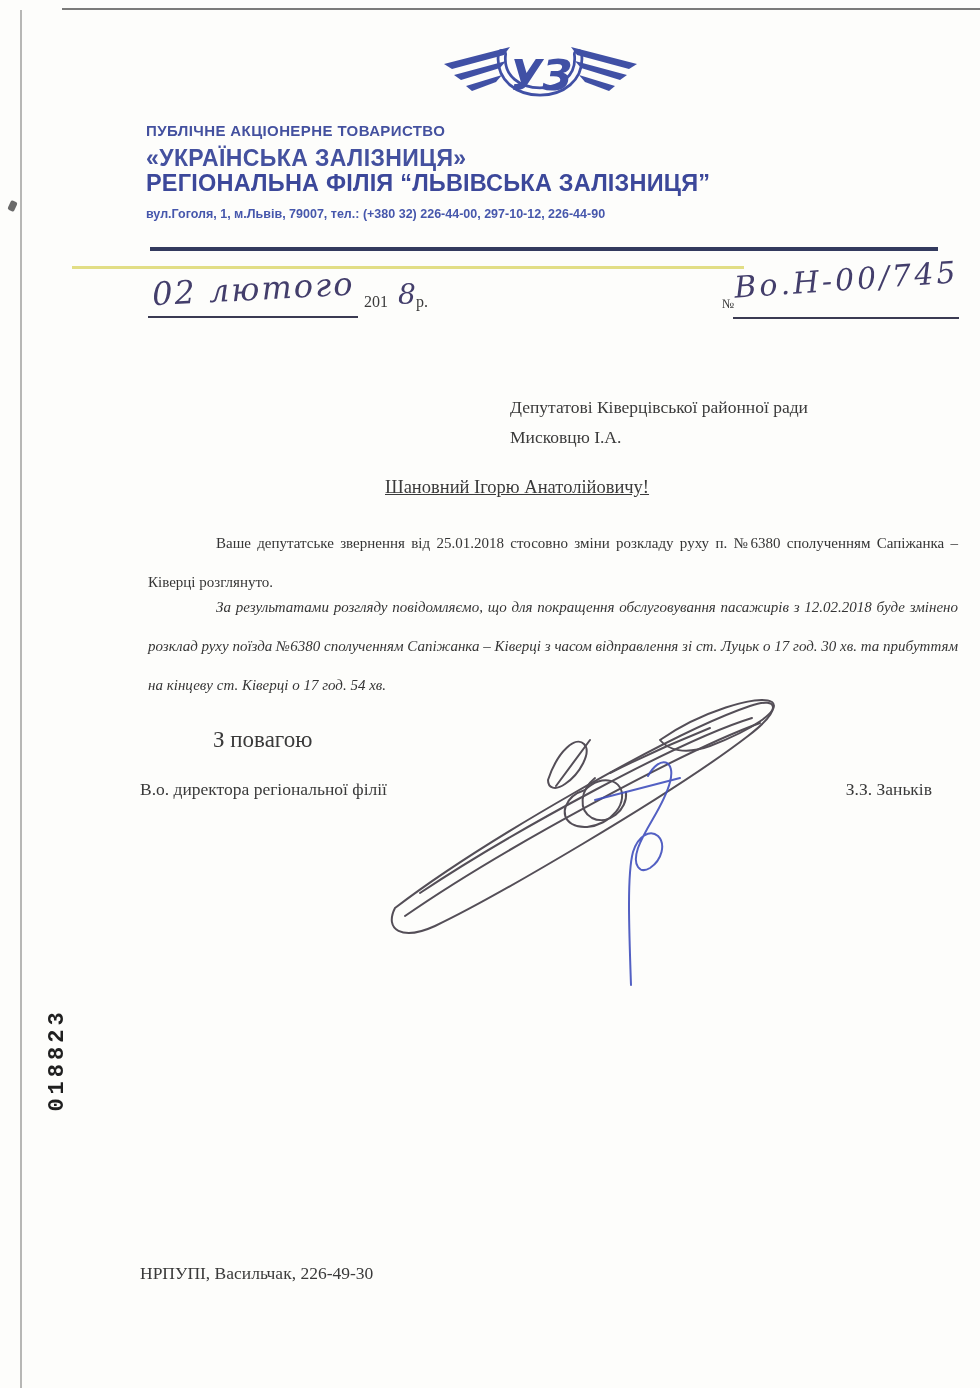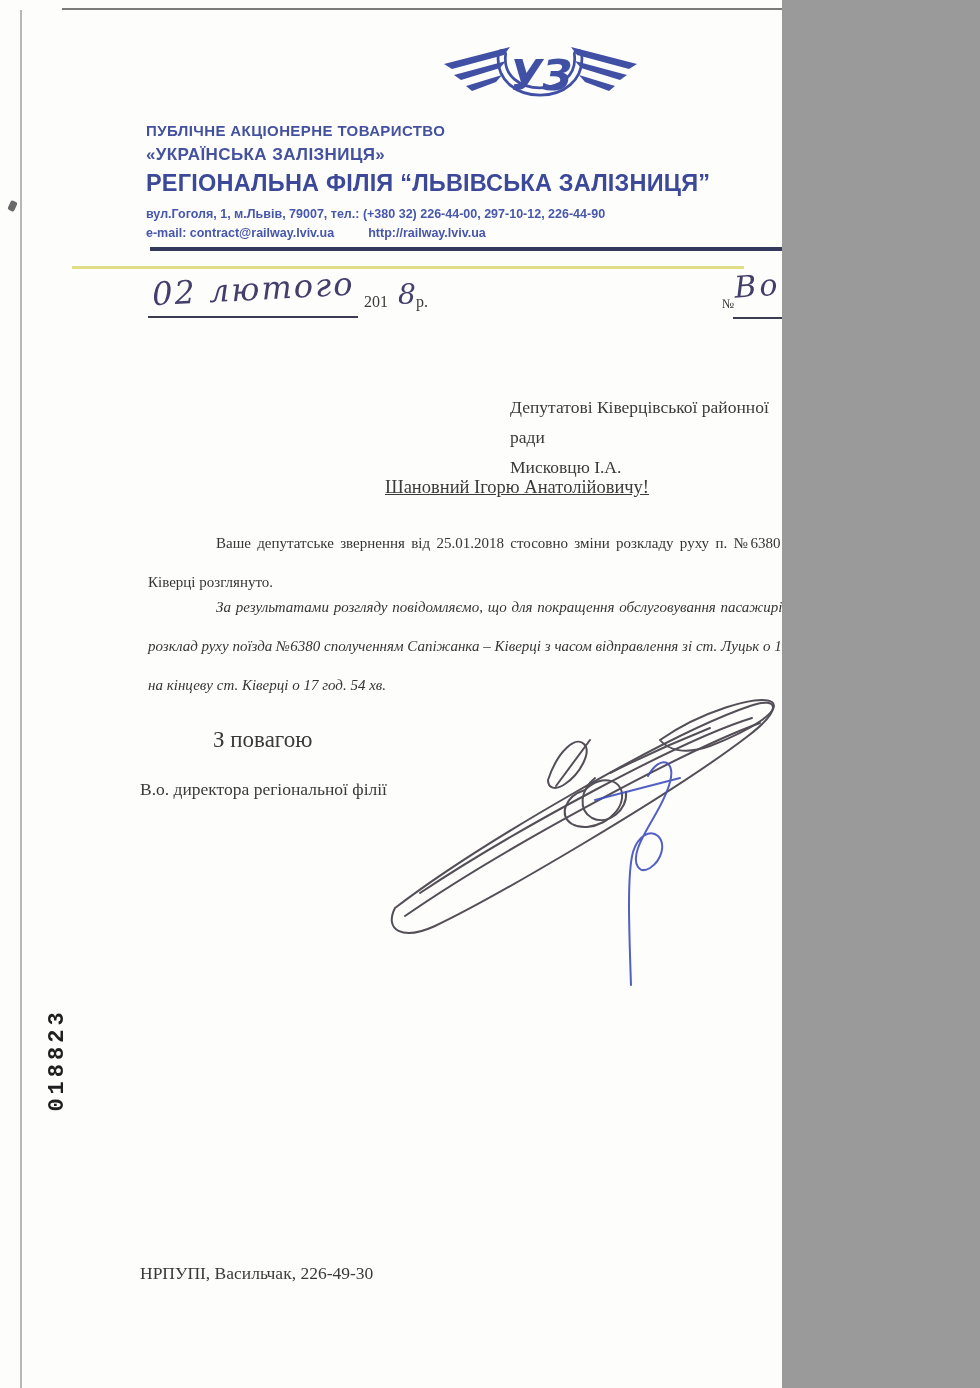--- a/index.html
+++ b/index.html
@@ -1,31 +1,31 @@
 <!DOCTYPE html>
 <html><head>
 <meta charset="utf-8">
 <style>
   html,body { margin:0; padding:0; background:#9a9a9a; }
   .page {
-    position:relative; width:782px; height:1388px;
+    position:relative; width:980px; height:1388px;
     background:#fdfdfb; overflow:hidden;
     font-family:"Liberation Serif", serif; color:#333;
   }
   
   .scan-top-line { position:absolute; left:62px; top:8px; width:918px; height:2px; background:#4f4f4f; opacity:.75; }
   .scan-left-line { position:absolute; left:20px; top:10px; width:2px; height:1378px; background:#b7b7b5; }
   .scan-speck { position:absolute; left:9px; top:201px; width:7px; height:10px; background:#6a6a6a; border-radius:2px; transform:rotate(25deg); }
 
   
   .logo-wrap { position:absolute; left:438px; top:36px; width:205px; height:84px; }
   .hdr { position:absolute; left:146px; width:800px; text-align:left; color:#44519f;
          font-family:"Liberation Sans", sans-serif; font-weight:bold; }
   .hdr-type   { top:122px; font-size:15px; letter-spacing:.4px; }
-  .hdr-name   { top:145px; font-size:17px; letter-spacing:.4px; }
+  .hdr-name   { top:145px; font-size:23px; letter-spacing:.4px; }
   .hdr-branch { top:170px; font-size:23.5px; color:#3c489a; letter-spacing:.2px; }
   .hdr-addr   { top:207px; font-size:12.5px; color:#4657ac; }
   .hdr-mail   { top:226px; font-size:12.5px; color:#4657ac; }
   .hdr-mail .gap { display:inline-block; width:34px; }
   .rule-navy  { position:absolute; left:150px; top:247px; width:788px; height:4px; background:#333a5e; }
   .rule-yellow{ position:absolute; left:72px; top:266px; width:672px; height:3px; background:#e2de85; }
 
   
   .handwriting { font-style:italic; color:#433e6b; font-family:"DejaVu Serif", serif; }
   .ref-date-hw { position:absolute; left:152px; top:270px; font-size:32px; transform:rotate(-3deg); letter-spacing:2px; }
@@ -87,23 +87,20 @@
         <path d="M177,50 L141,39 L147,46 L171,55 Z"></path>
       </g>
       <text x="103" y="54" text-anchor="middle" font-family="DejaVu Sans, sans-serif" font-size="42" font-weight="bold" font-style="italic" fill="#4050a5">УЗ</text>
     </svg>
   </div>
 
   <div class="hdr hdr-type">ПУБЛІЧНЕ АКЦІОНЕРНЕ ТОВАРИСТВО</div>
   <div class="hdr hdr-name">«УКРАЇНСЬКА ЗАЛІЗНИЦЯ»</div>
   <div class="hdr hdr-branch">РЕГІОНАЛЬНА ФІЛІЯ “ЛЬВІВСЬКА ЗАЛІЗНИЦЯ”</div>
   <div class="hdr hdr-addr">вул.Гоголя, 1, м.Львів, 79007, тел.: (+380 32) 226-44-00, 297-10-12, 226-44-90</div>
-  <div class="hdr hdr-mail">
-    <span>e-mail: contract@railway.lviv.ua</span><span class="gap"></span><span>http://railway.lviv.ua</span>
-  </div>
   <div class="rule-navy"></div>
   <div class="rule-yellow"></div>
 
   <div class="handwriting ref-date-hw">02 лютого</div>
   <div class="ref-date-ul"></div>
   <div class="ref-year">201</div>
   <div class="handwriting ref-year-hw">8</div>
   <div class="ref-year-sf">р.</div>
   <div class="ref-no">№</div>
   <div class="handwriting ref-no-hw">Во.Н-00/745</div>

